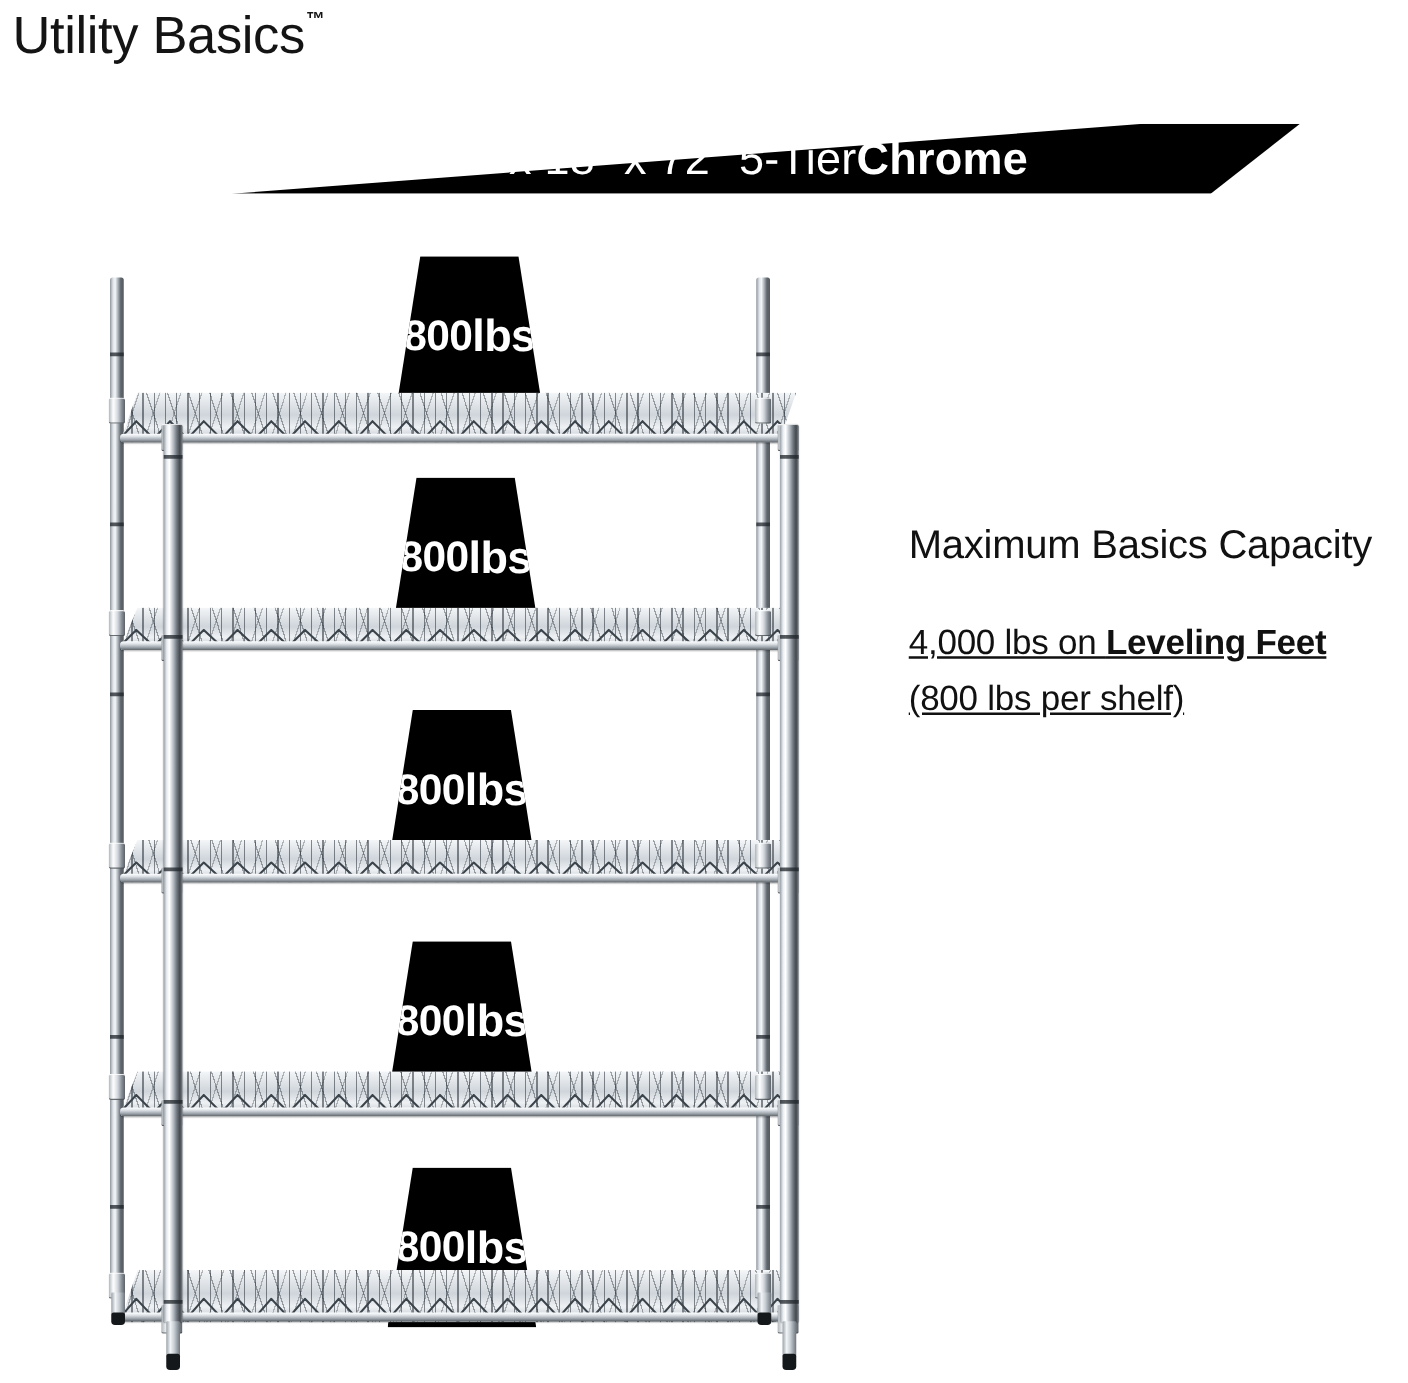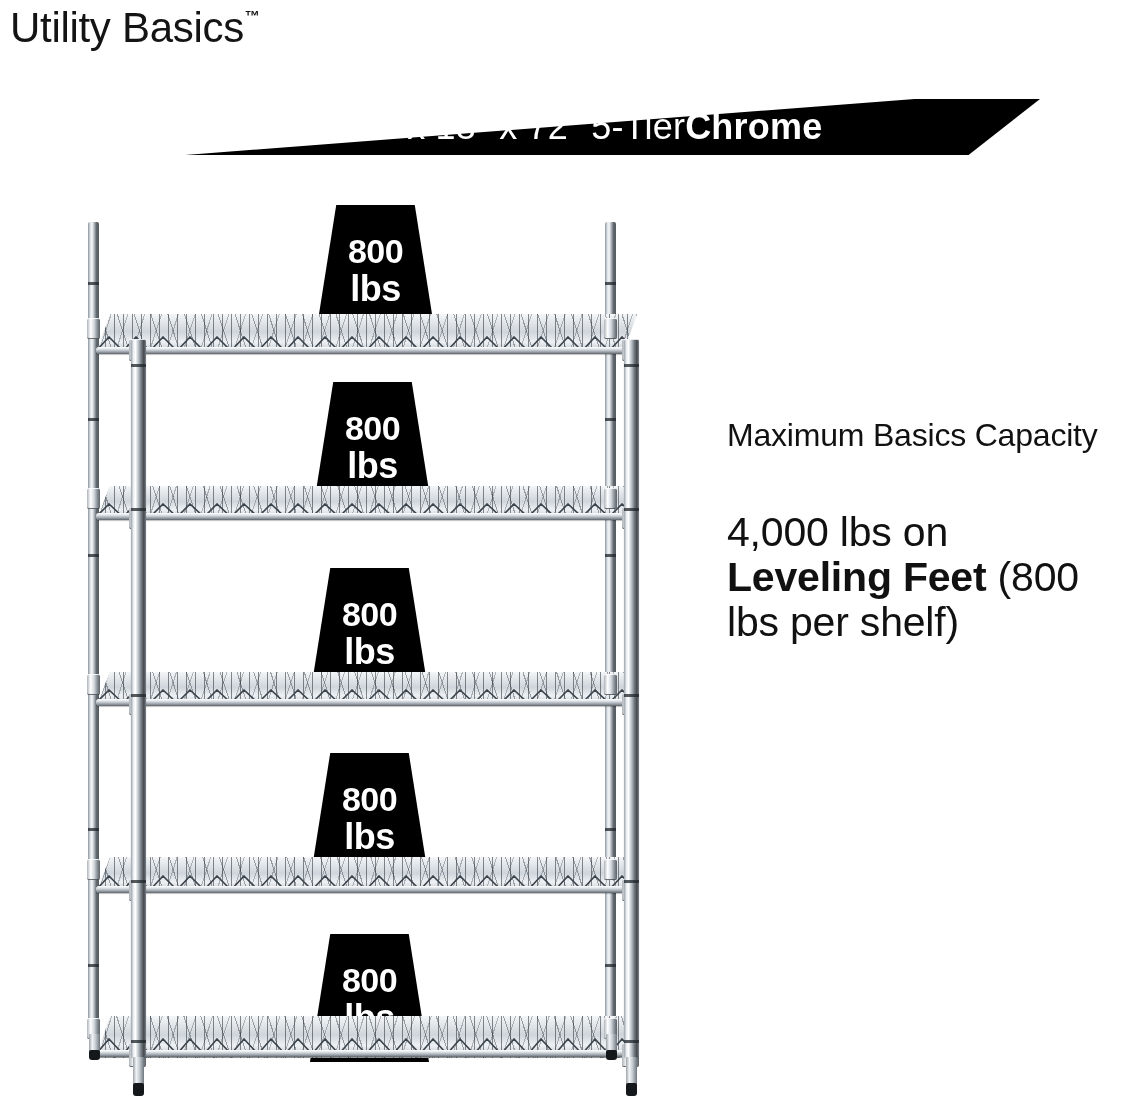--- a/index.html
+++ b/index.html
@@ -85,26 +85,27 @@
     width: 372px;
   }
   #specs .spec-heading {
     font-size: 32px;
     line-height: 45px;
     font-weight: 400;
     color: #111111;
     letter-spacing: -0.2px;
   }
   #specs .spec-para {
-    font-size: 41px;
+    font-size: 28px;
     line-height: 45px;
     font-weight: 400;
     color: #111111;
     letter-spacing: -0.2px;
-    margin-top: 52px;
+    margin-top: 33px;
+    text-decoration: underline;
   }
   #specs .spec-para .bold {
     font-weight: 700;
   }
 
   
   #rack {
     position: absolute;
     left: 88px;
     top: 196px;
@@ -232,21 +233,21 @@
   .shelf .truss svg { display: block; width: 100%; height: 100%; }
 
   
   .badge {
     position: absolute;
     color: #ffffff;
     text-align: center;
     background: #000000;
     clip-path: polygon(17% 0%, 83% 0%, 100% 100%, 0% 100%);
     display: flex;
-    flex-direction: column;
+    flex-direction: row;
     align-items: center;
     justify-content: center;
     box-sizing: border-box;
   }
   .badge .badge-value {
     font-size: 34px;
     line-height: 40px;
     font-weight: 700;
     letter-spacing: -0.5px;
   }

